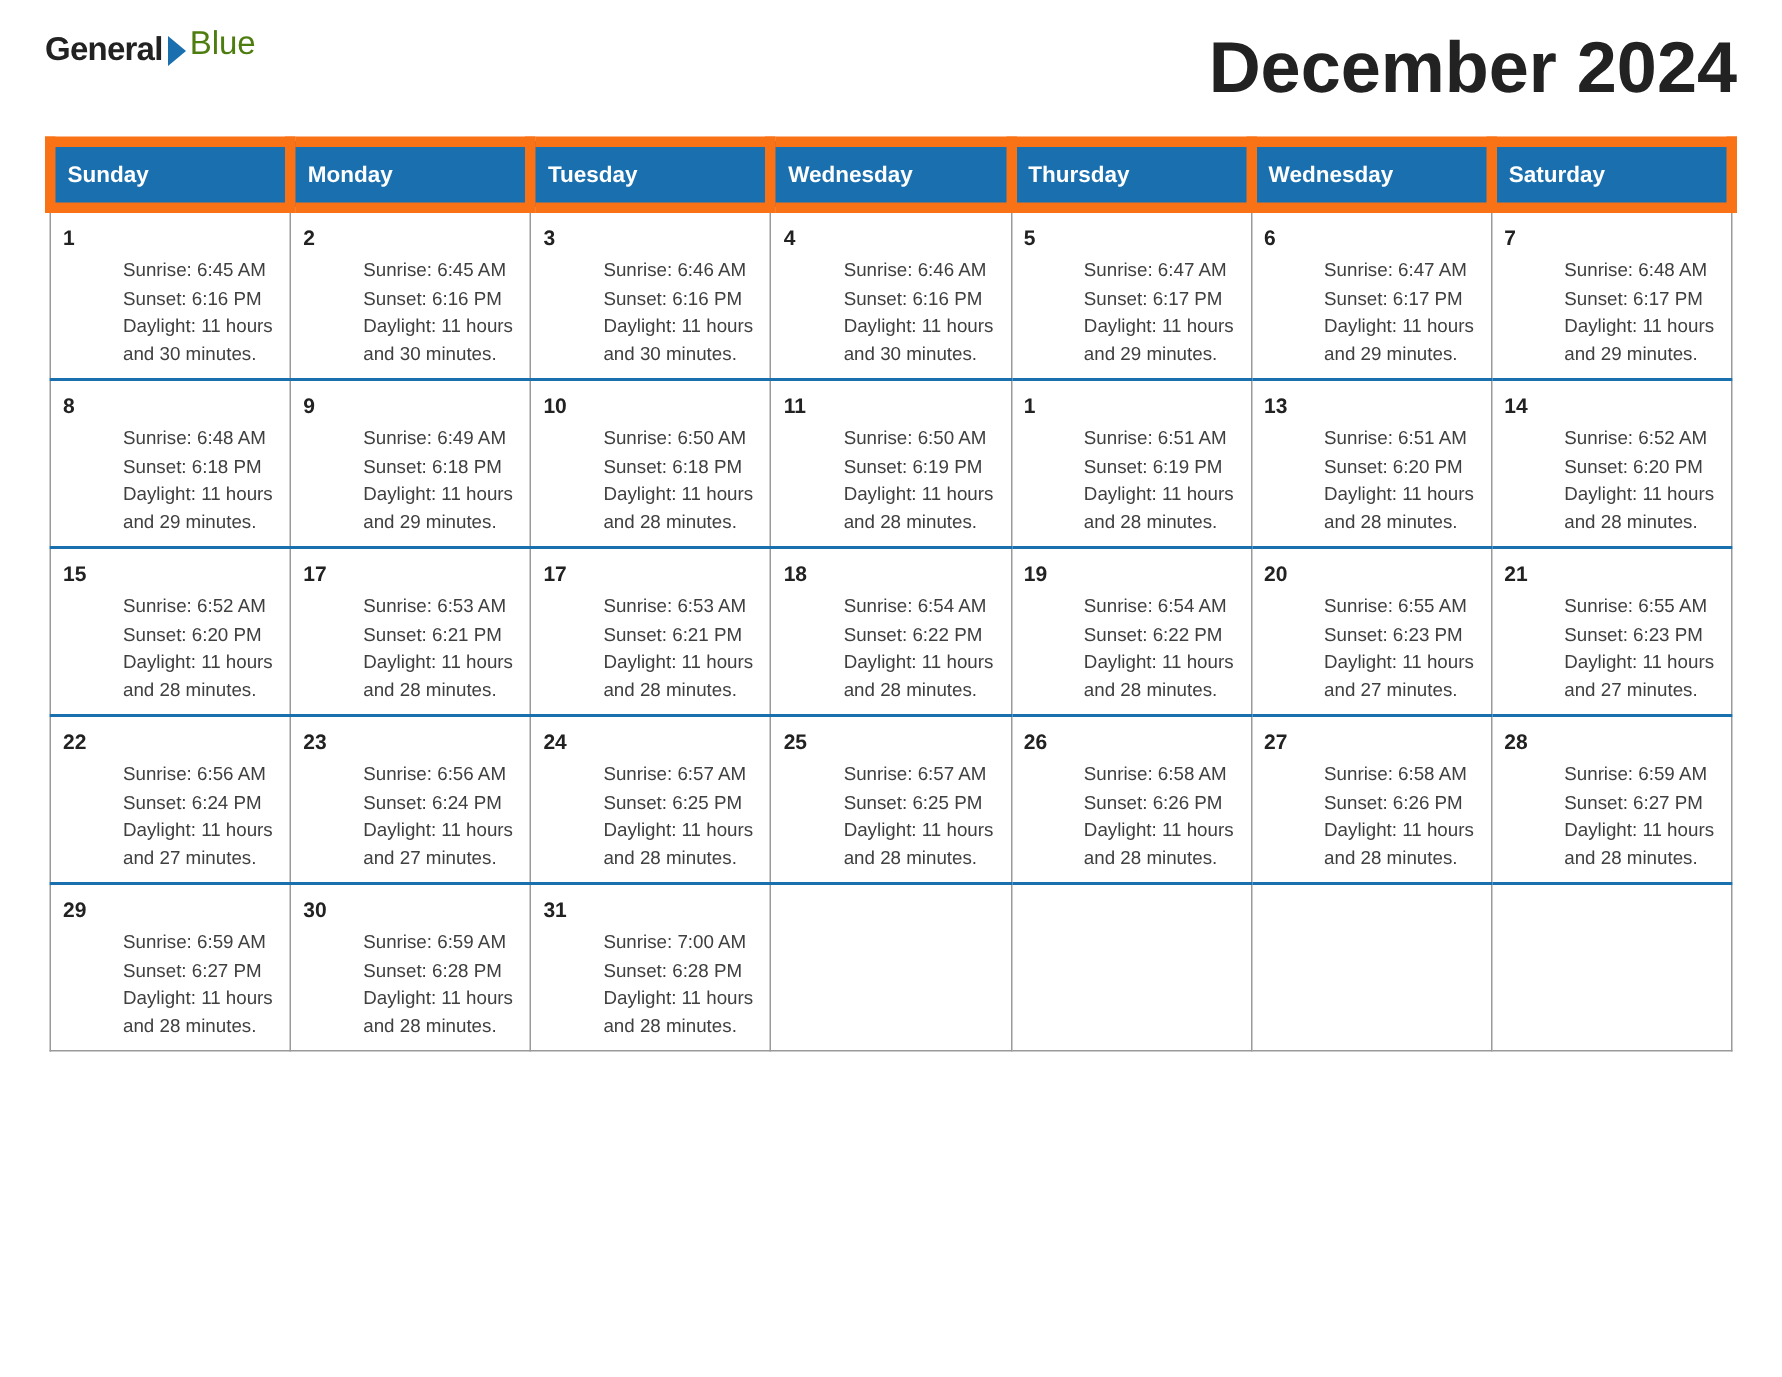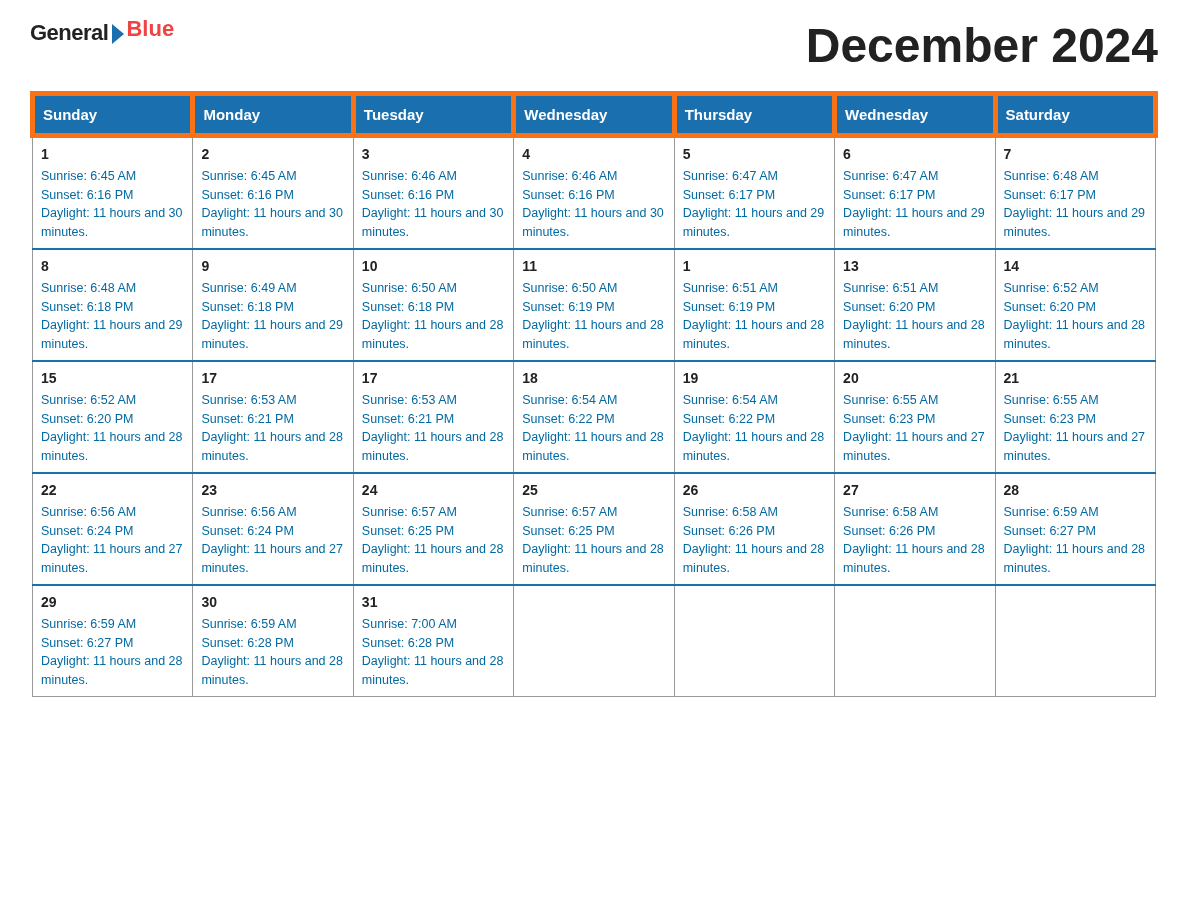--- a/index.html
+++ b/index.html
@@ -34,22 +34,22 @@
       width: 0;
       height: 0;
       border-left: 12px solid #1a6fae;
       border-top: 10px solid transparent;
       border-bottom: 10px solid transparent;
       margin-left: 4px;
       margin-top: 2px;
     }
     .logo-text-blue {
       font-size: 22px;
-      font-weight: bold;
-      color: #ef4444;
+      font-weight: normal;
+      color: #4d7c0f;
       margin-top: -4px;
       margin-left: 2px;
     }
     .title-block {
       text-align: right;
     }
     .month-title {
       font-size: 48px;
       font-weight: bold;
       color: #222;
@@ -65,40 +65,41 @@
       border-collapse: collapse;
       table-layout: fixed;
     }
     .calendar-table th {
       background-color: #1a6fae;
       color: #fff;
       font-size: 15px;
       font-weight: bold;
       padding: 10px 8px;
       text-align: left;
-      border: 5px solid #f97316;
+      border: 7px solid #f97316;
     }
     .calendar-table td {
       vertical-align: top;
       border: 1px solid #999;
       padding: 6px 8px;
       font-size: 12.5px;
       line-height: 1.5;
       min-height: 90px;
     }
     .calendar-table tr:not(:last-child) td {
       border-bottom: 2px solid #1a6fae;
     }
     .day-number {
       font-size: 14px;
       font-weight: bold;
       margin-bottom: 2px;
     }
     .day-info {
-      color: #0369a1;
+      color: #404040;
+      margin-left: 40px;
     }
     .empty-cell {
       background: #fff;
     }
   </style>
 </head>
 <body>
 
 <div class="header">
   <div class="logo">

